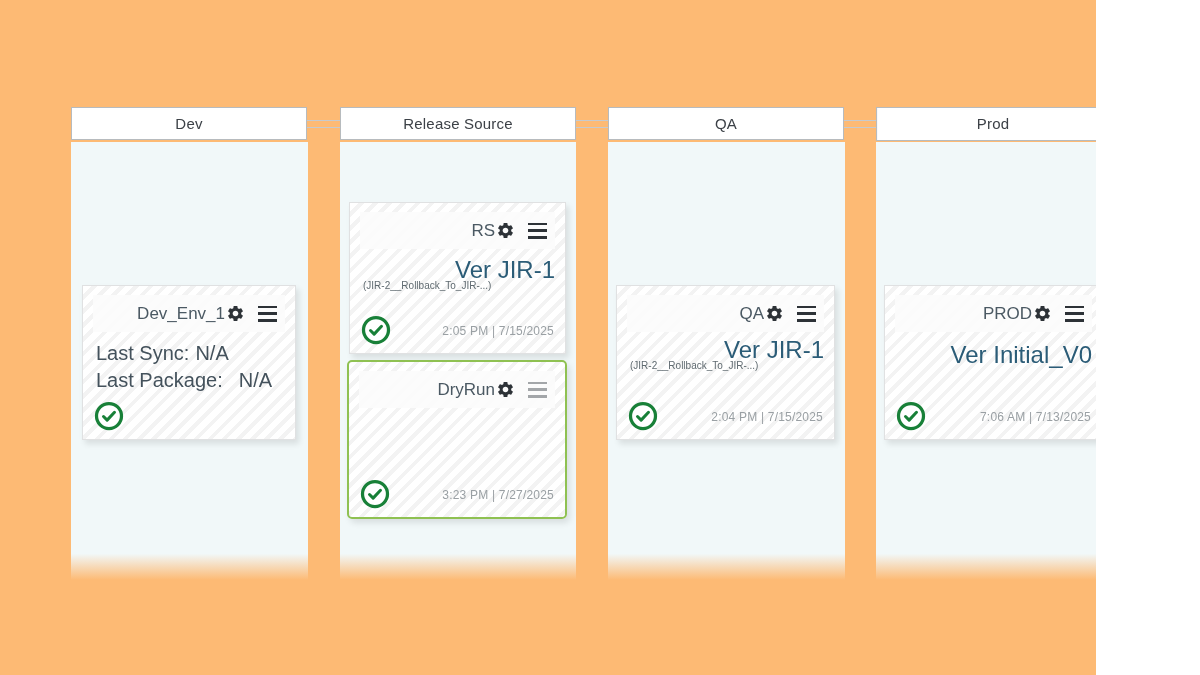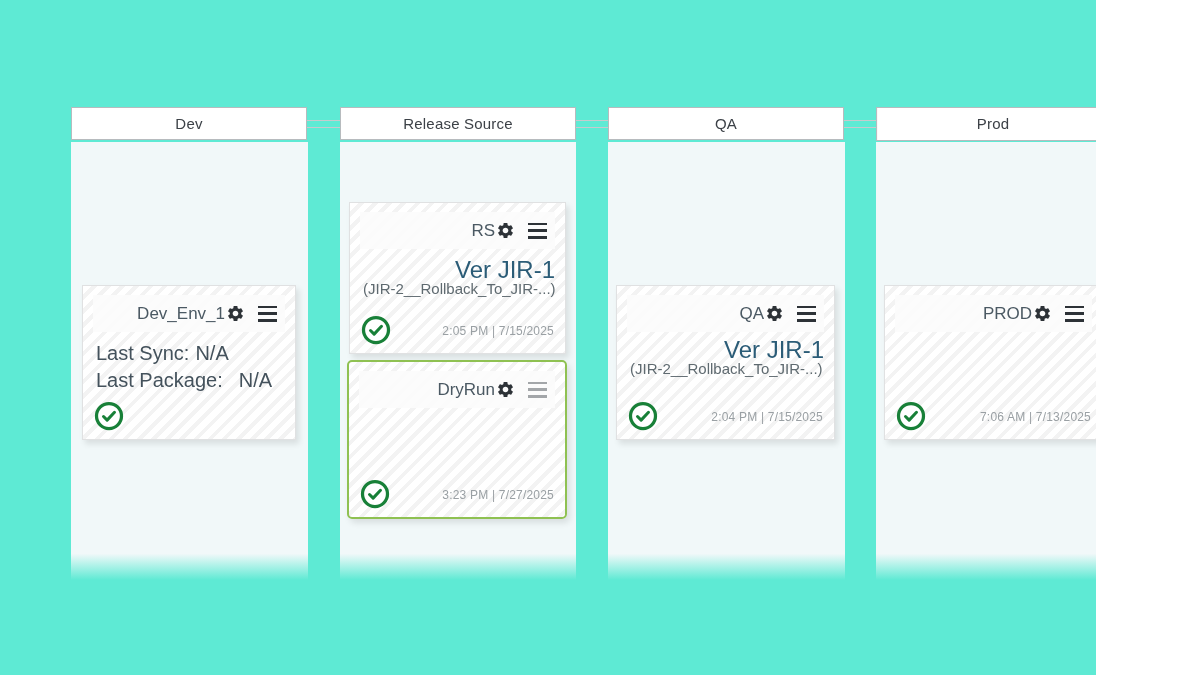--- a/index.html
+++ b/index.html
@@ -1,20 +1,20 @@
 <!DOCTYPE html>
 <html><head>
 <meta charset="utf-8">
 <style>
   html, body { margin: 0; padding: 0; background: #ffffff; }
   .canvas {
     position: relative;
     width: 1096px;
     height: 675px;
-    background: #5eead4;
+    background: #fdba74;
     overflow: hidden;
     font-family: "Liberation Sans", "DejaVu Sans", sans-serif;
   }
 
   
   .stage-header {
     position: absolute;
     top: 107px;
     height: 33px;
     background: #ffffff;
@@ -96,21 +96,21 @@
   .card-version {
     position: absolute;
     left: 13px; right: 10px;
     font-size: 24px;
     color: #2b5c77;
     white-space: nowrap; overflow: hidden; text-align: right;
   }
   .card-version-detail {
     position: absolute;
     left: 13px; right: 0;
-    font-size: 15px;
+    font-size: 10px;
     color: #5f6a70;
     white-space: nowrap; overflow: hidden;
   }
   .info-row {
     position: absolute;
     left: 13px;
     font-size: 20px;
     color: #44525c;
     white-space: nowrap;
   }
@@ -261,20 +261,21 @@
         <svg width="19" height="19" viewBox="0 0 24 24" fill="currentColor">
             <path d="M19.14 12.94c.04-.3.06-.61.06-.94 0-.32-.02-.64-.07-.94l2.03-1.58c.18-.14.23-.41.12-.61l-1.92-3.32c-.12-.22-.37-.29-.59-.22l-2.39.96c-.5-.38-1.03-.7-1.62-.94L14.4 2.81c-.04-.24-.24-.41-.48-.41h-3.84c-.24 0-.43.17-.47.41l-.36 2.54c-.59.24-1.13.57-1.62.94l-2.39-.96c-.22-.08-.47 0-.59.22L2.74 8.87c-.12.21-.08.47.12.61l2.03 1.58c-.05.3-.09.63-.09.94s.02.64.07.94l-2.03 1.58c-.18.14-.23.41-.12.61l1.92 3.32c.12.22.37.29.59.22l2.39-.96c.5.38 1.03.7 1.62.94l.36 2.54c.05.24.24.41.48.41h3.84c.24 0 .44-.17.47-.41l.36-2.54c.59-.24 1.13-.56 1.62-.94l2.39.96c.22.08.47 0 .59-.22l1.92-3.32c.12-.22.07-.47-.12-.61l-2.01-1.58zM12 15.6c-1.98 0-3.6-1.62-3.6-3.6s1.62-3.6 3.6-3.6 3.6 1.62 3.6 3.6-1.62 3.6-3.6 3.6z"></path>
           </svg>
       </button>
       <button class="icon-btn menu-btn">
         <span class="bar"></span>
           <span class="bar"></span>
           <span class="bar"></span>
       </button>
     </div>
+    <div class="card-version" style="top:55px;">Ver Initial_V0</div>
     <svg class="status-check" viewBox="0 0 24 24">
       <circle cx="12" cy="12" r="10" fill="#ffffff" stroke="#188038" stroke-width="2.6"></circle>
       <path d="M7.6 12.4l2.9 2.9 5.9-6.3" fill="none" stroke="#188038" stroke-width="2.4" stroke-linecap="round" stroke-linejoin="round"></path>
     </svg>
     <div class="card-timestamp">7:06 AM | 7/13/2025</div>
   </div>
 
 </div>
 
 </body></html>

